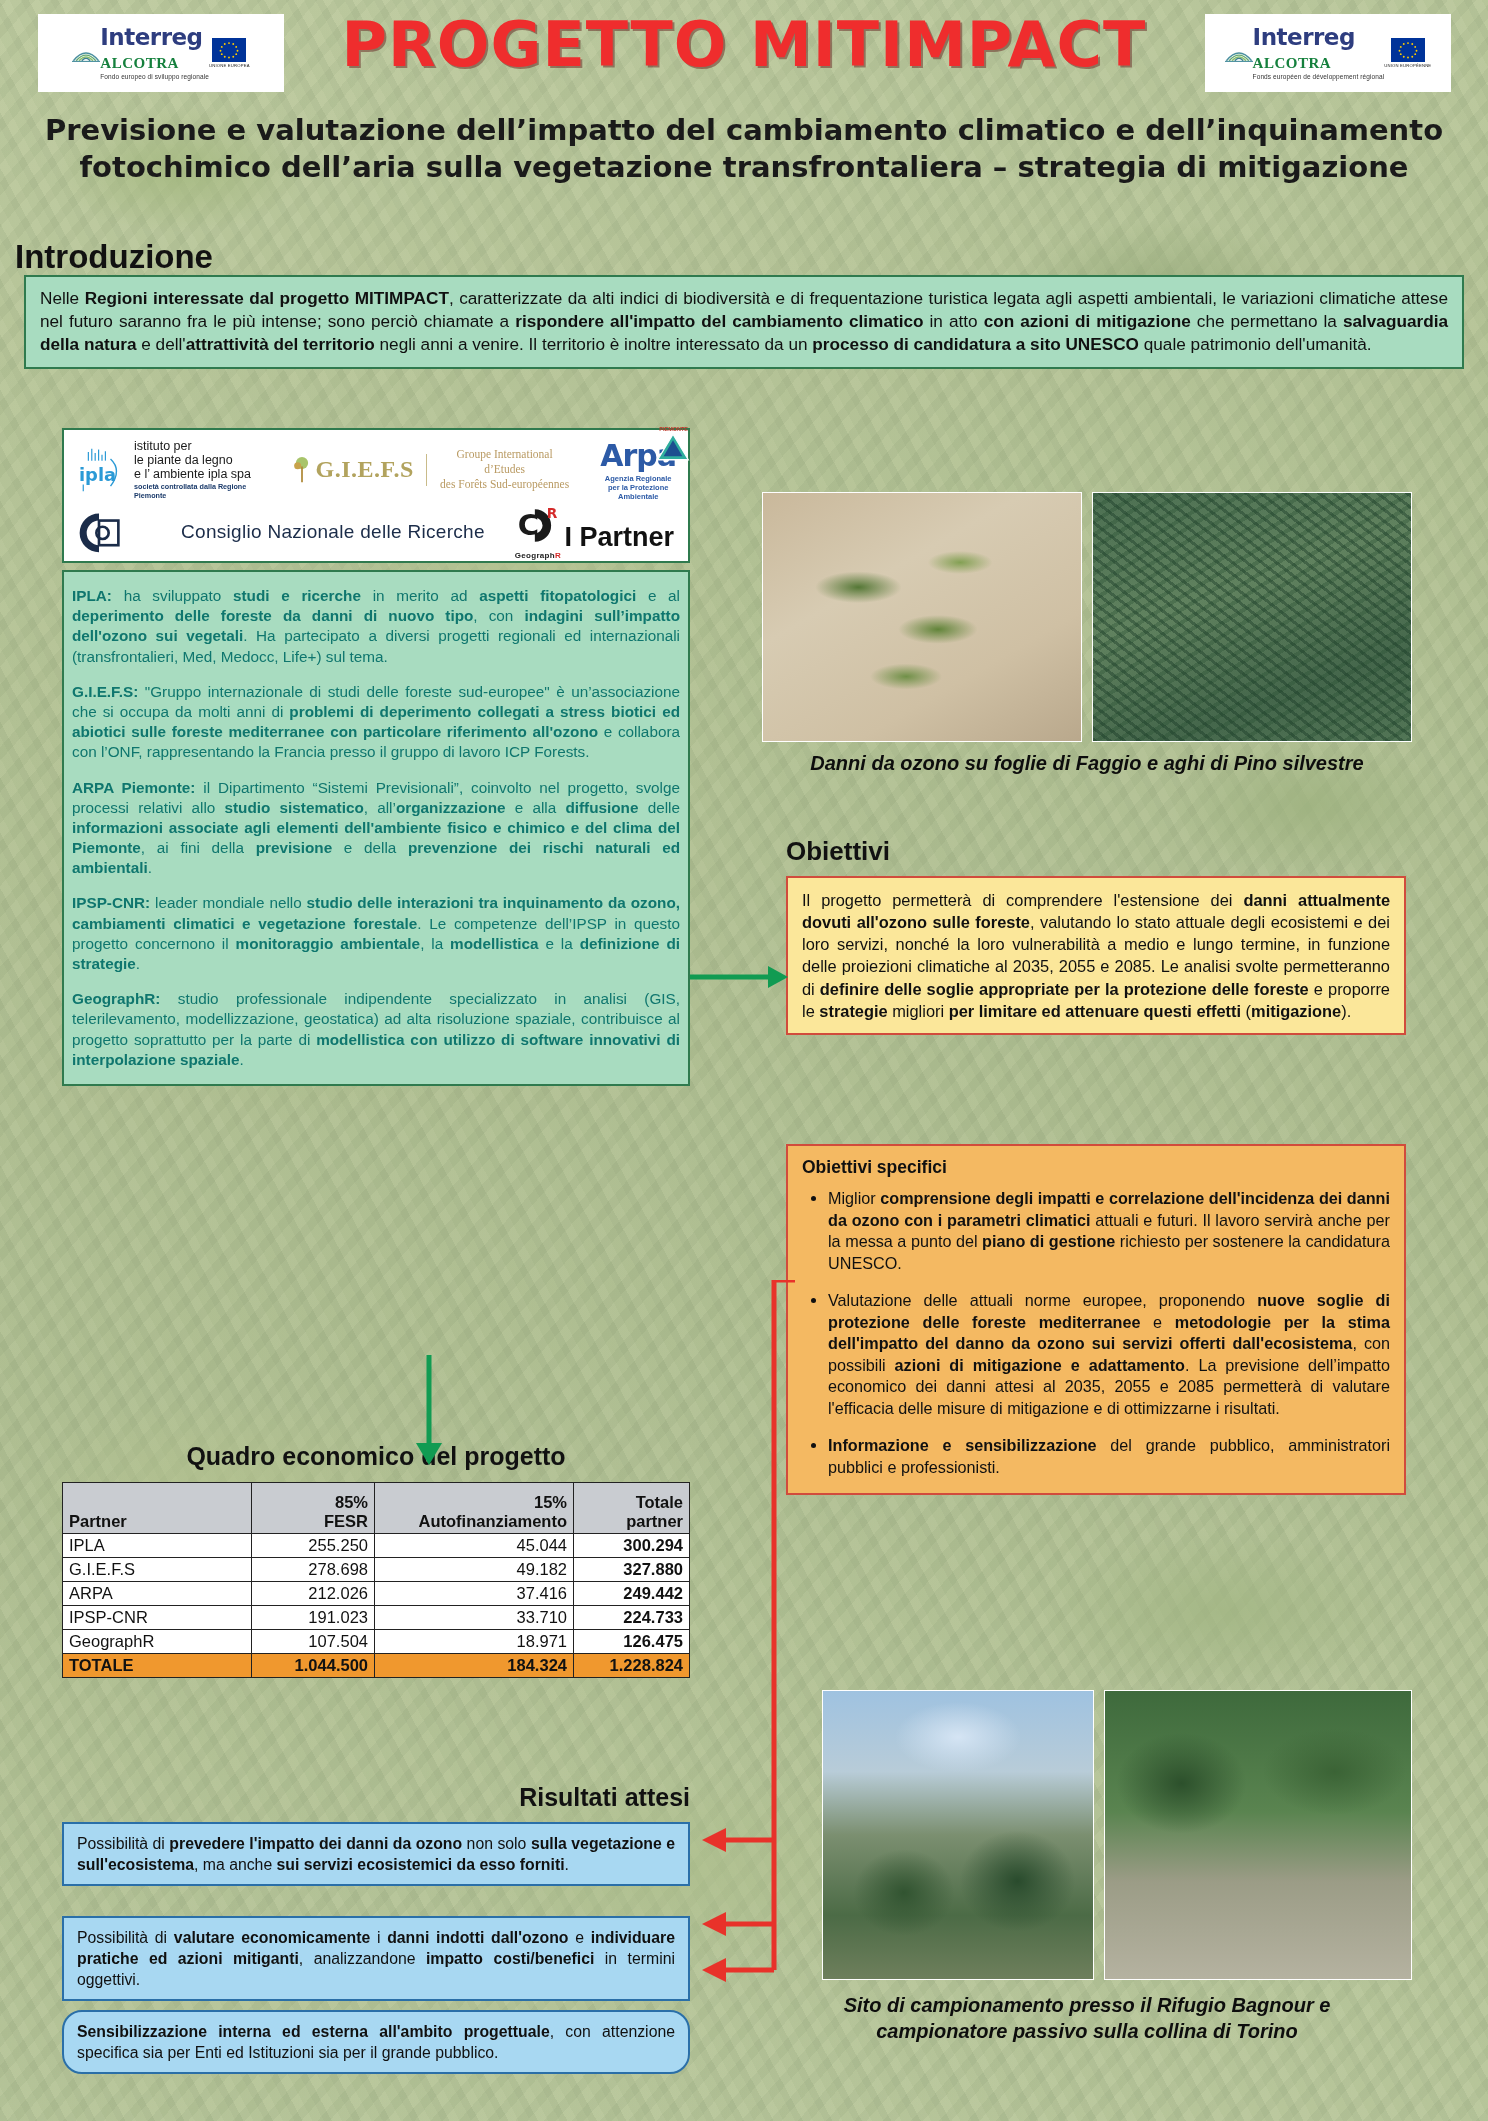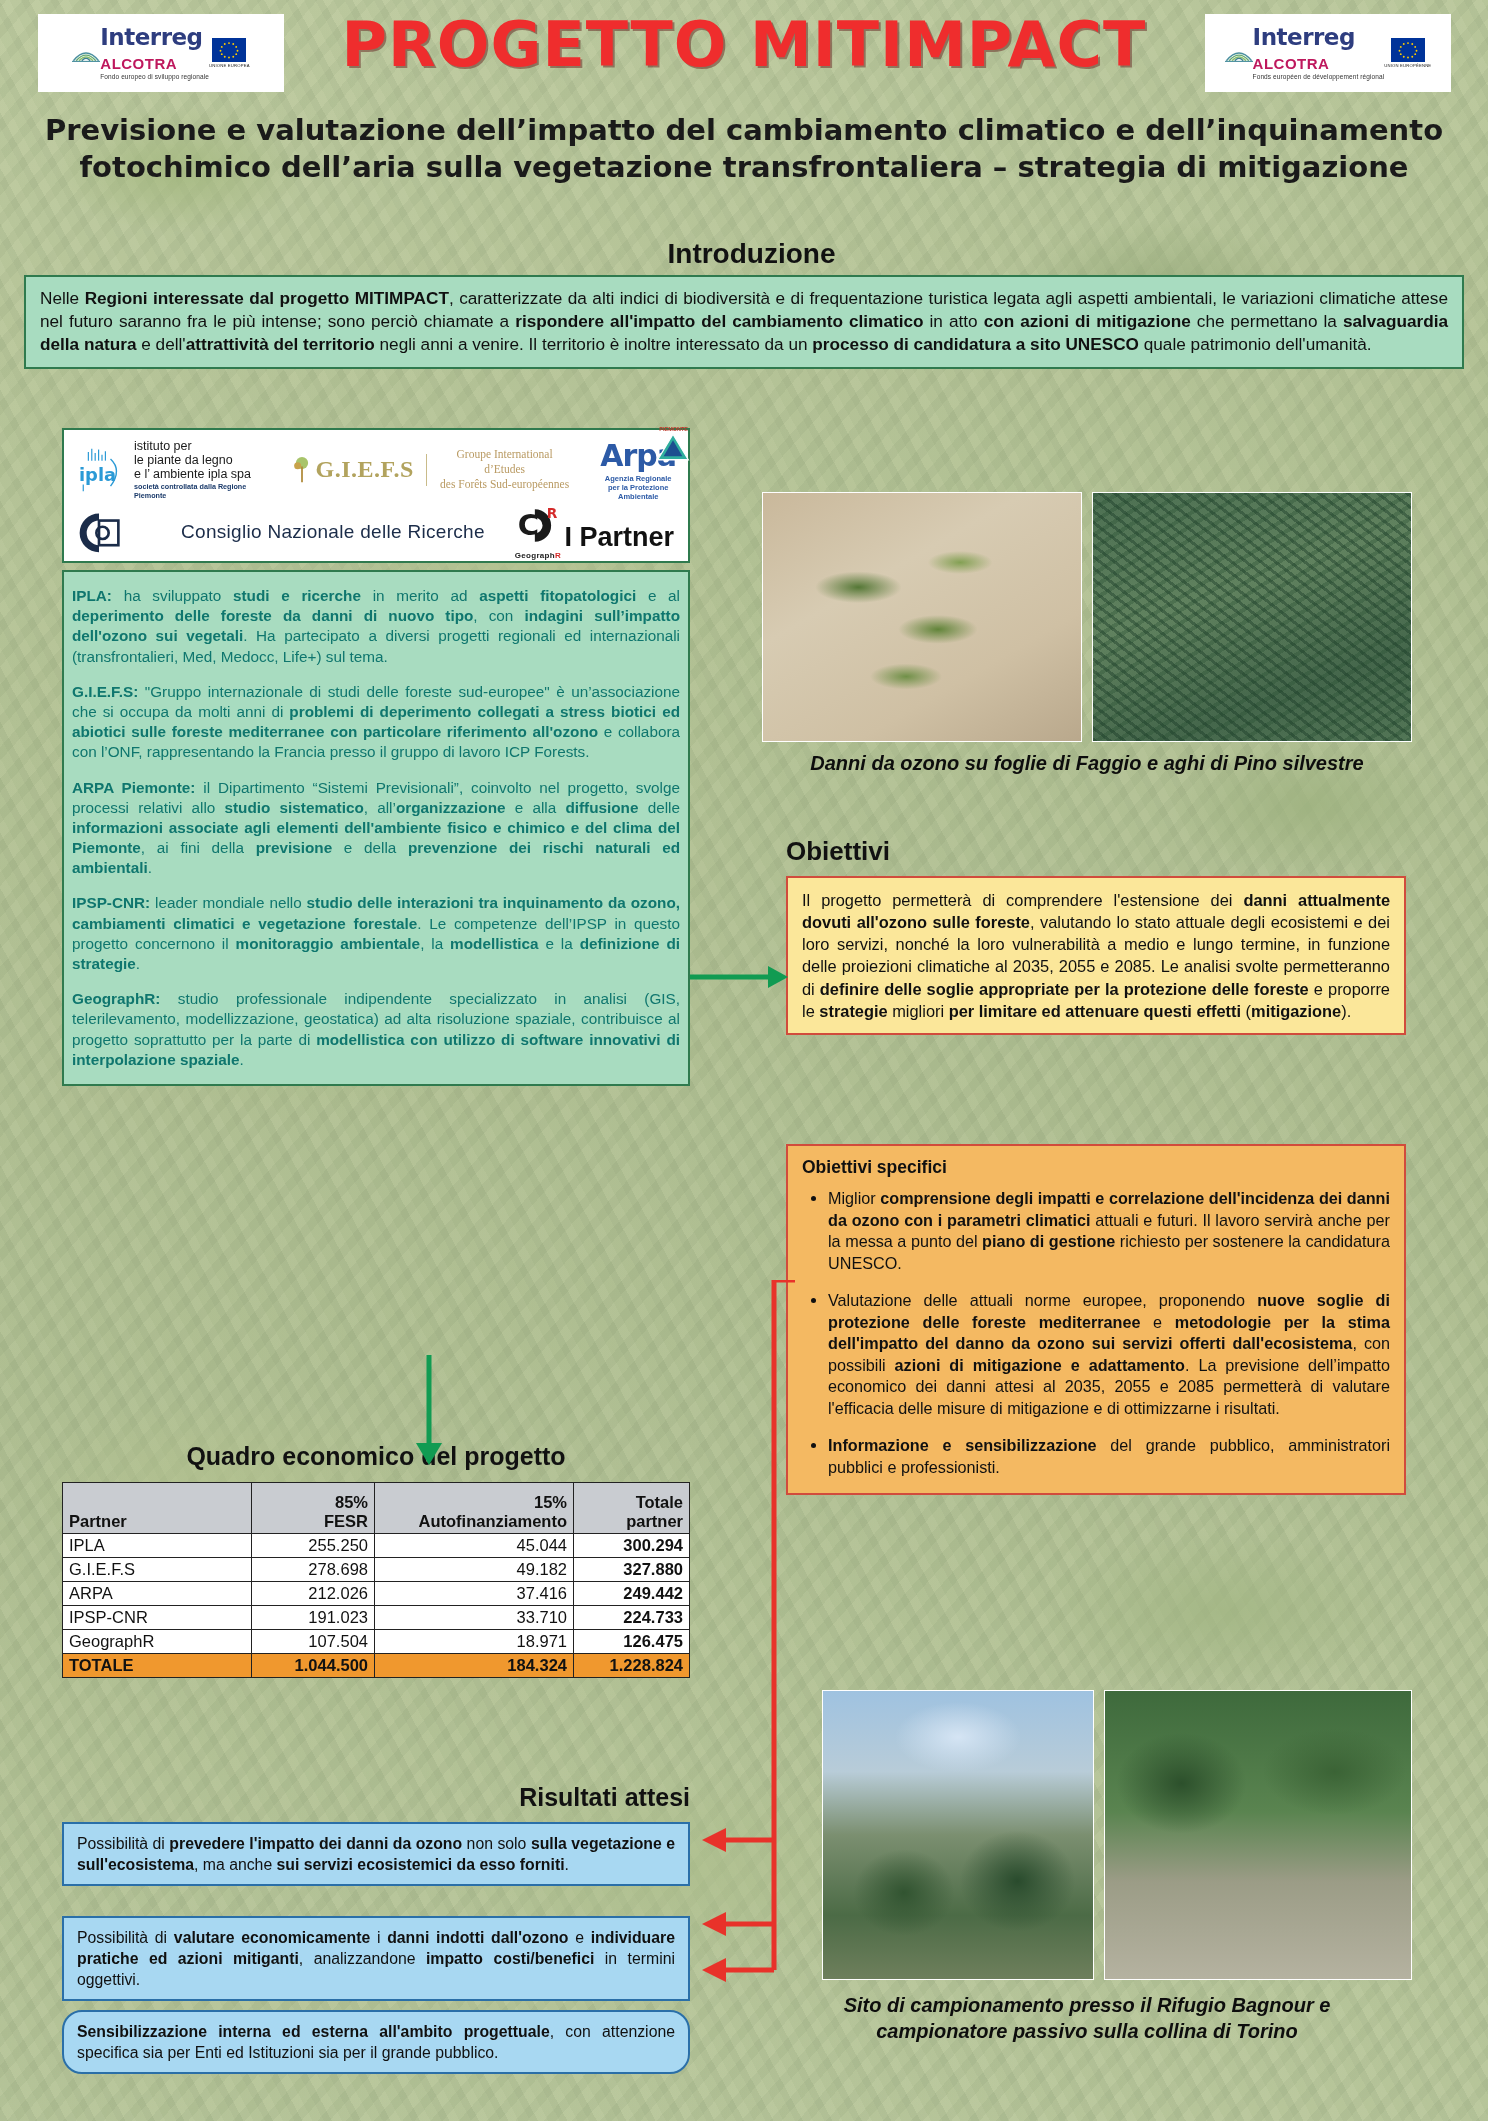--- a/index.html
+++ b/index.html
@@ -50,22 +50,22 @@
   .logo-left  { left: 38px;  top: 14px; width: 246px; height: 78px; }
   .logo-right { left: 1205px; top: 14px; width: 246px; height: 78px; }
   .interreg-inner { display: flex; align-items: center; padding: 0 6px; }
   .ir-wave { width: 28px; height: 22px; flex: none; }
   .ir-txtcol { display: flex; flex-direction: column; line-height: 1; }
   .ir-name {
     font-family: "DejaVu Sans", sans-serif;
     font-weight: bold; font-size: 23px; color: #2e3d7f; letter-spacing: -.5px;
   }
   .ir-sub {
-    font-family: Liberation Sans, sans-serif;
-    font-weight: bold; font-size: 15px; color: #be185d; letter-spacing: .5px; margin-top: 7px;
+    font-family: Liberation Serif, serif;
+    font-weight: bold; font-size: 15px; color: #15803d; letter-spacing: .5px; margin-top: 7px;
   }
   .ir-fund { font-size: 6.5px; color: #333; margin-top: 3px; letter-spacing: .1px; }
   .ir-eu { width: 34px; height: 24px; background: #003399; position: relative; flex: none; }
   .ir-eu .stars { position: absolute; inset: 0; }
   .ir-eulab { font-size: 4.2px; color: #222; text-align: center; margin-top: 1px; letter-spacing: .2px; }
   .ir-eucol { display: flex; flex-direction: column; align-items: center; }
 
   .main-title {
     position: absolute; left: 0; right: 0; top: 8px;
     text-align: center;
@@ -82,21 +82,21 @@
     font-family: "DejaVu Sans", sans-serif;
     font-weight: bold;
     font-size: 29px;
     line-height: 1.28;
     color: #1a1a1a;
   }
 
   
   .intro-title {
     position: absolute; left: 15px; right: 0; top: 238px;
-    text-align: center; font-weight: bold; font-size: 28px; color: #111;
+    text-align: left; font-weight: bold; font-size: 33px; color: #111;
   }
   .intro-box {
     position: absolute; left: 24px; top: 275px; width: 1440px;
     box-sizing: border-box;
     background: #a8dcc0;
     border: 2px solid #2f7a4e;
     padding: 10px 14px 11px 14px;
     font-size: 17.2px;
     line-height: 1.33;
     color: #101010;

